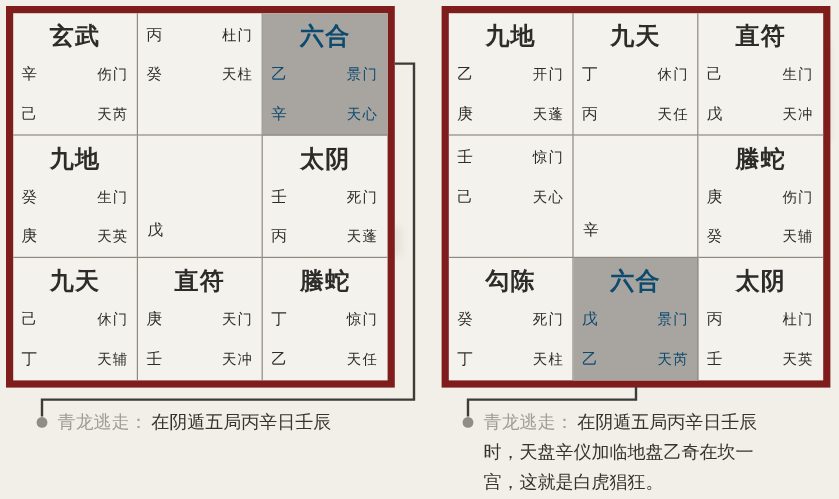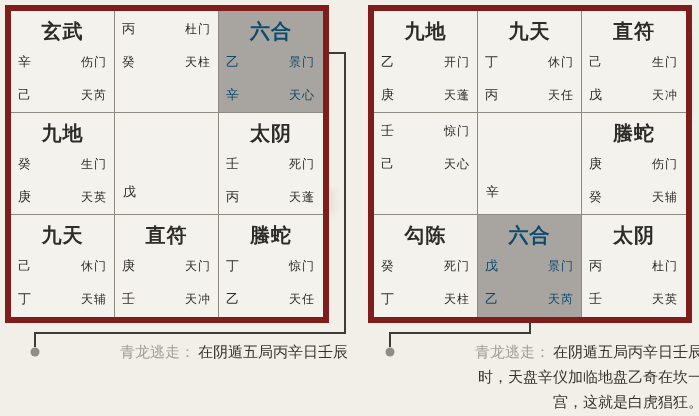--- a/index.html
+++ b/index.html
@@ -40,22 +40,22 @@
   .center-stem{position:absolute;left:8px;bottom:13px;font-size:13px;}
 
   
   svg.connectors{position:absolute;inset:0;pointer-events:none;}
   .conn{fill:none;stroke:#3d3b37;stroke-width:2;}
   .bullet{fill:#8f8d87;stroke:none;}
 
   
   .caption{
     position:absolute;top:341px;width:300px;
-    font-family:Liberation Mono, monospace;
-    font-size:15px;line-height:25px;color:#35332e;text-align:right;
+    font-family:Liberation Serif, serif;
+    font-size:15px;line-height:25px;color:#35332e;
   }
   .caption p{margin:0;}
   .cap-label{color:#a09d96;margin-right:3px;}
 </style>
 </head>
 <body>
 
 <div class="page">
 
   <div class="smudge" style="left:150px;top:188px;width:185px;height:26px;"></div>

